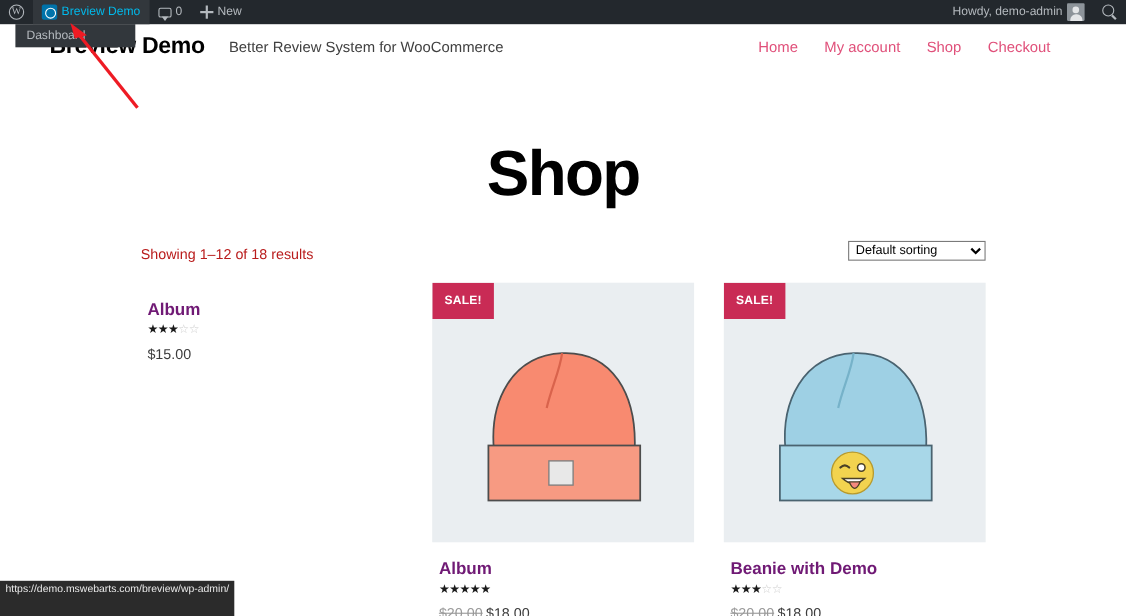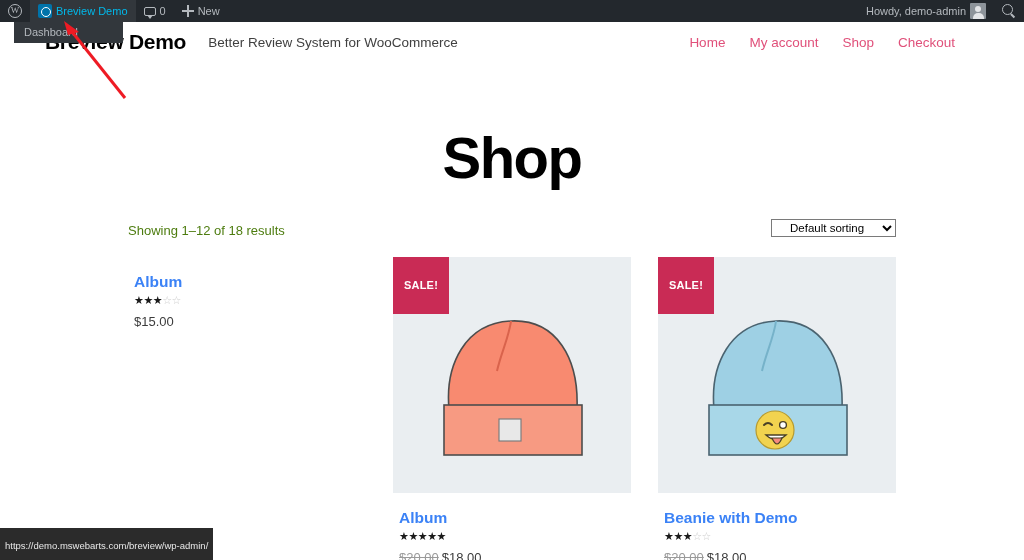--- a/index.html
+++ b/index.html
@@ -176,31 +176,31 @@
 
   #shop-toolbar {
     position: relative;
     width: 768px;
     margin: 0 auto;
     height: 30px;
     margin-top: 32px;
   }
   #result-count {
     position: absolute; left: 0; top: 4px;
-    font-size: 13px; color: #4d7c0f;
+    font-size: 13px; color: #b91c1c;
   }
   #ordering-select {
     position: absolute; right: 0; top: 0;
     width: 125px; height: 18px;
     font-size: 11.5px;
     font-family: "Liberation Sans", sans-serif;
     background: #fff;
     border: 1px solid #7a7a7a;
     color: #000;
-    padding: 0 14px;
+    padding: 0 2px;
     border-radius: 0;
   }
 
   
   #products {
     width: 768px;
     margin: 0 auto;
     margin-top: 8px;
     display: flex;
     gap: 27px;
@@ -215,27 +215,27 @@
     position: relative;
     overflow: hidden;
   }
   .onsale {
     position: absolute; left: 0; top: 0;
     background: #c92b55;
     color: #fff;
     font-size: 11px;
     font-weight: bold;
     letter-spacing: 0.2px;
-    padding: 23px 11px;
+    padding: 11px 11px;
     z-index: 5;
     line-height: 1;
   }
   .product-title {
     font-size: 15.5px; font-weight: bold;
-    color: #3b82f6; margin: 16px 0 0 6px;
+    color: #701a75; margin: 16px 0 0 6px;
   }
   .stars {
     margin: 4px 0 0 6px;
     font-size: 11px;
     letter-spacing: -0.5px;
     color: #1a1a1a;
     line-height: 1;
     white-space: nowrap;
   }
   .stars .empty { color: #cfcfcf; }
@@ -248,21 +248,21 @@
 
   
   #status-bar {
     position: absolute;
     left: 0; bottom: 0;
     height: 32px;
     background: #2b2b2b;
     color: #e8e8e8;
     font-size: 9.5px;
     line-height: 16px;
-    padding: 10px 5px;
+    padding: 0 5px;
     z-index: 200;
     white-space: nowrap;
     font-family: "Liberation Sans", sans-serif;
   }
 
   
   #annotation-arrow {
     position: absolute;
     left: 55px; top: 18px;
     width: 90px; height: 90px;

